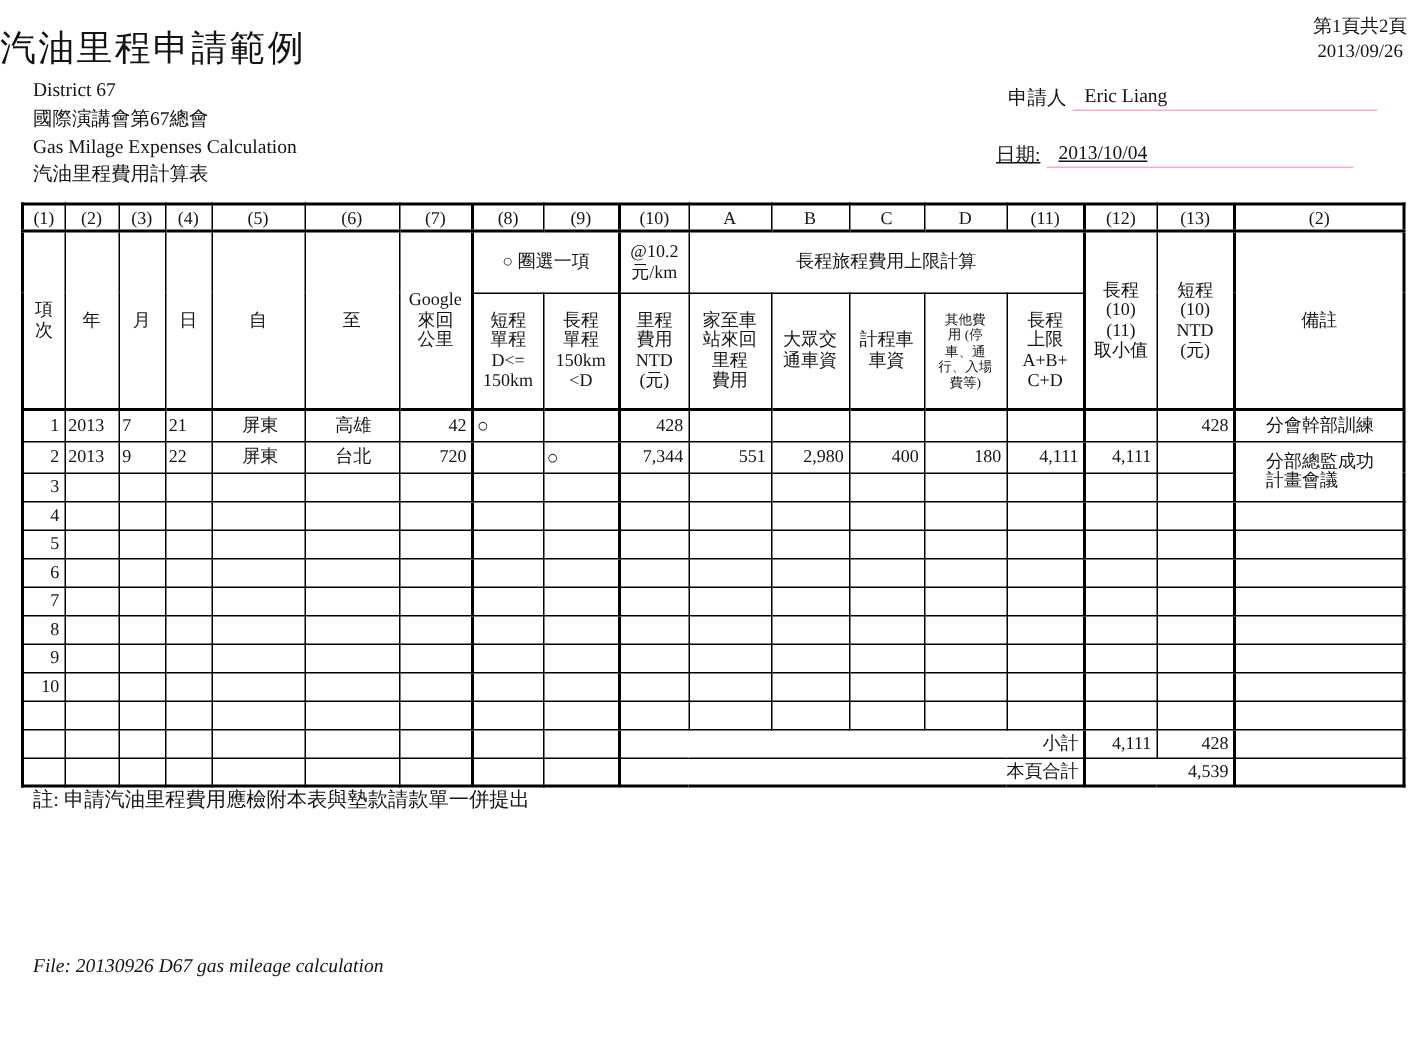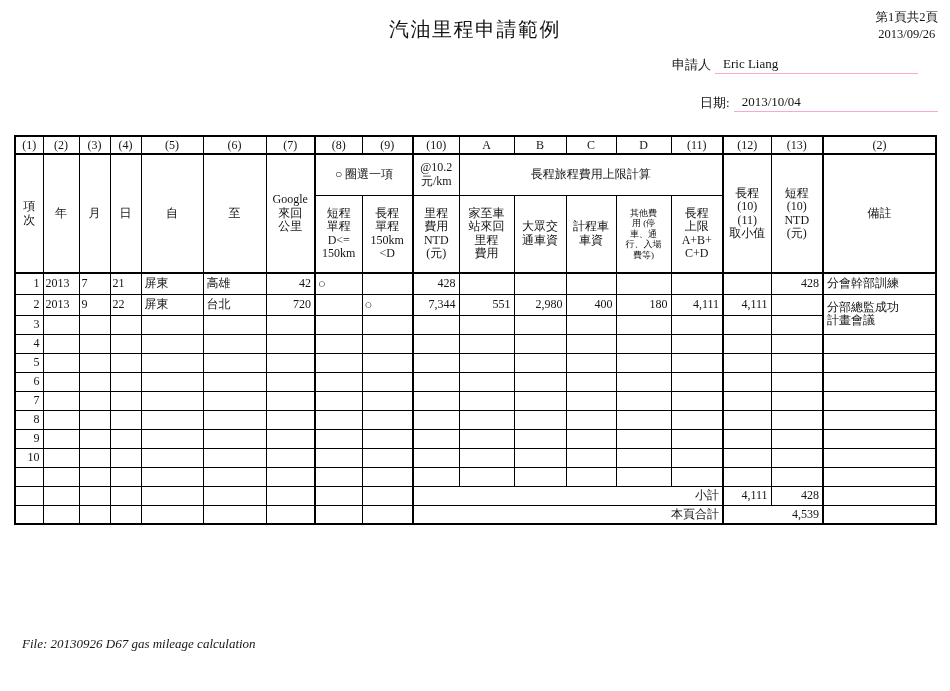--- a/index.html
+++ b/index.html
@@ -1,60 +1,66 @@
 <!DOCTYPE html>
 <html><head>
 <meta charset="utf-8">
 <style>
   html,body{margin:0;padding:0;background:#fff;}
   .page{position:relative;width:950px;height:691px;background:#ffffff;overflow:hidden;
         font-family:"Liberation Serif","DejaVu Serif",serif;color:#141414;}
-  .title{position:absolute;top:16px;left:0;width:100%;text-align:center;
-         font-size:20px;letter-spacing:1.5px;}
+  .title{position:absolute;top:16px;left:0;width:100%;
+         font-size:24px;letter-spacing:1.5px;}
   .page-info{position:absolute;top:9px;right:12px;text-align:center;
              font-size:12.5px;line-height:17px;}
   .org{position:absolute;top:51px;left:22px;font-size:13px;line-height:18.8px;}
   .fill-line{position:absolute;font-size:13px;display:flex;align-items:center;}
   .fill-line .lbl{white-space:nowrap;padding-right:4px;}
   .fill-line .val{flex:1;border-bottom:1px solid #f9a8d4;padding:0 0 1px 8px;}
   .applicant{top:56px;left:672px;width:246px;}
-  .dateline{top:94px;left:700px;width:238px;}
+  .dateline{top:94px;left:664px;width:238px;text-decoration:underline;}
 
   table.sheet{position:absolute;top:135px;left:14px;border-collapse:collapse;
               table-layout:fixed;border:2px solid #000;}
   .sheet td{border:1px solid #000;font-size:12px;line-height:13.5px;
             white-space:pre-line;vertical-align:middle;padding:0 2px;overflow:hidden;}
   .sheet thead td{text-align:center;padding:0 1px;}
   .sheet tr.labels td{border-bottom:2px solid #000;height:16px;line-height:14px;}
   .sheet tr.sub1{height:41px;}
   .sheet tr.sub2{height:78px;}
   .sheet tbody tr{height:19px;}
   .sheet tbody tr.tall{height:21px;}
   .sheet tbody tr.sep td{border-top:2px solid #000;}
   .sheet td.bl2{border-left:2px solid #000;}
   .sheet td.ctr{}
   .sheet td.num{text-align:right;padding-right:3px;}
-  .sheet td.lft{text-align:left;padding-left:3px;}
+  .sheet td.lft{text-align:left;padding-left:20px;}
   .sheet td.small{font-size:9px;line-height:10.5px;}
   .sheet td.circ{font-size:13px;}
   .note{position:absolute;top:524px;left:22px;font-size:13.5px;}
   .file-line{position:absolute;top:636px;left:22px;font-size:13px;font-style:italic;}
 </style>
 </head>
 <body>
 
 <div class="page">
 
   <div class="title">汽油里程申請範例</div>
 
   <div class="page-info">
     <div>第1頁共2頁</div>
     <div>2013/09/26</div>
   </div>
 
+  <div class="org">
+    <div>District 67</div>
+    <div>國際演講會第67總會</div>
+    <div>Gas Milage Expenses Calculation</div>
+    <div>汽油里程費用計算表</div>
+  </div>
 
   <div class="fill-line applicant">
     <span class="lbl">申請人</span>
     <span class="val">Eric Liang</span>
   </div>
 
   <div class="fill-line dateline">
     <span class="lbl">日期:</span>
     <span class="val">2013/10/04</span>
   </div>
@@ -404,15 +410,16 @@
           <td class=""></td>
           <td class="bl2"></td>
           <td class=""></td>
           <td class="num bl2" colspan="6">本頁合計</td>
           <td class="num bl2" colspan="2">4,539</td>
           <td class="bl2"></td>
         </tr>
       </tbody>
   </table>
 
+  <div class="note">註: 申請汽油里程費用應檢附本表與墊款請款單一併提出</div>
   <div class="file-line">File: 20130926 D67 gas mileage calculation</div>
 
 </div>
 
 </body></html>

